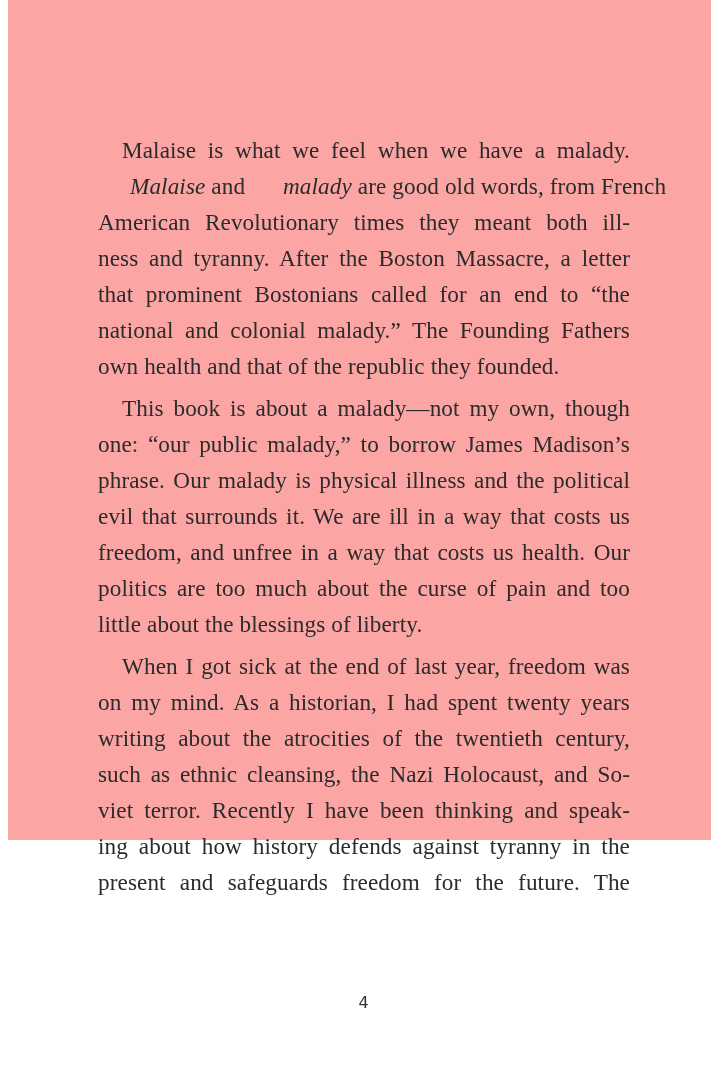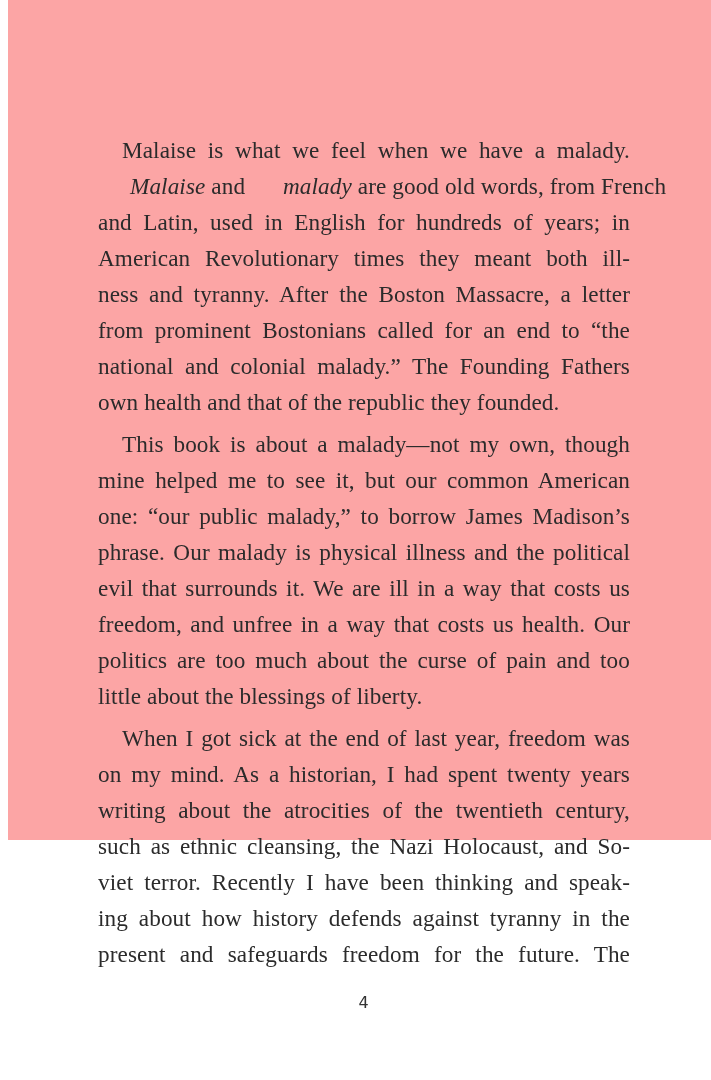--- a/index.html
+++ b/index.html
@@ -62,29 +62,27 @@
   }
 </style>
 </head>
 <body>
 
 <div class="page">
   <div class="text-block">
 
     <span class="line indent"><span>Malaise is what we feel when we have a malady.</span></span>
     <span class="line"><em>Malaise</em><span> and </span><em>malady</em><span> are good old words, from French</span></span>
-    <span class="line"><span>and Latin, used in English for hundreds of years; in</span></span>
     <span class="line"><span>American Revolutionary times they meant both ill-</span></span>
     <span class="line"><span>ness and tyranny. After the Boston Massacre, a letter</span></span>
-    <span class="line"><span>from prominent Bostonians called for an end to “the</span></span>
+    <span class="line"><span>that prominent Bostonians called for an end to “the</span></span>
     <span class="line"><span>national and colonial malady.” The Founding Fathers</span></span>
     <span class="line last"><span>own health and that of the republic they founded.</span></span>
 
     <span class="line indent gap"><span>This book is about a malady—not my own, though</span></span>
-    <span class="line"><span>mine helped me to see it, but our common American</span></span>
     <span class="line"><span>one: “our public malady,” to borrow James Madison’s</span></span>
     <span class="line"><span>phrase. Our malady is physical illness and the political</span></span>
     <span class="line"><span>evil that surrounds it. We are ill in a way that costs us</span></span>
     <span class="line"><span>freedom, and unfree in a way that costs us health. Our</span></span>
     <span class="line"><span>politics are too much about the curse of pain and too</span></span>
     <span class="line last"><span>little about the blessings of liberty.</span></span>
 
     <span class="line indent gap"><span>When I got sick at the end of last year, freedom was</span></span>
     <span class="line"><span>on my mind. As a historian, I had spent twenty years</span></span>
     <span class="line"><span>writing about the atrocities of the twentieth century,</span></span>

